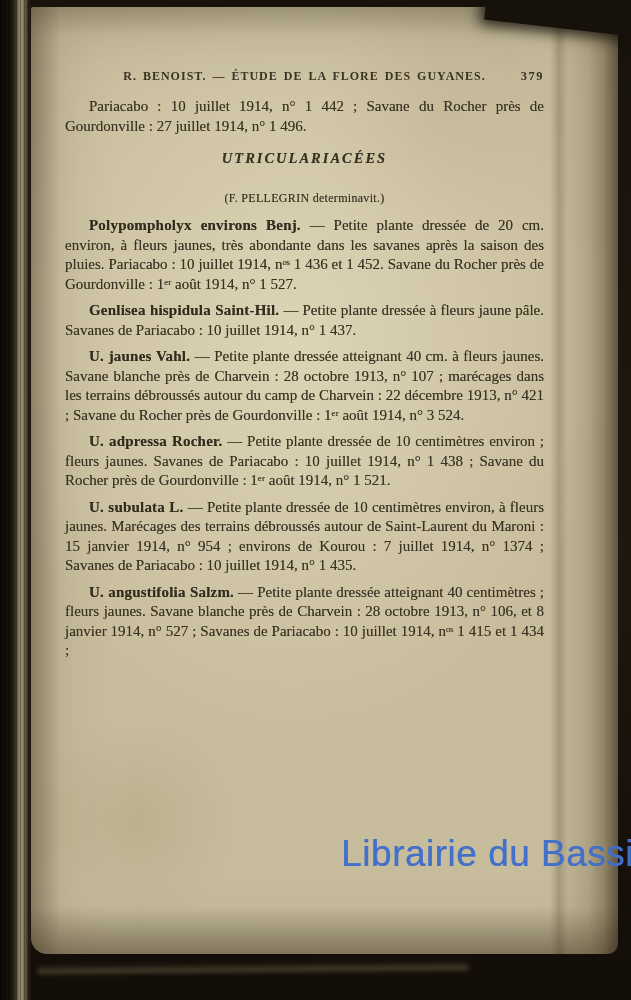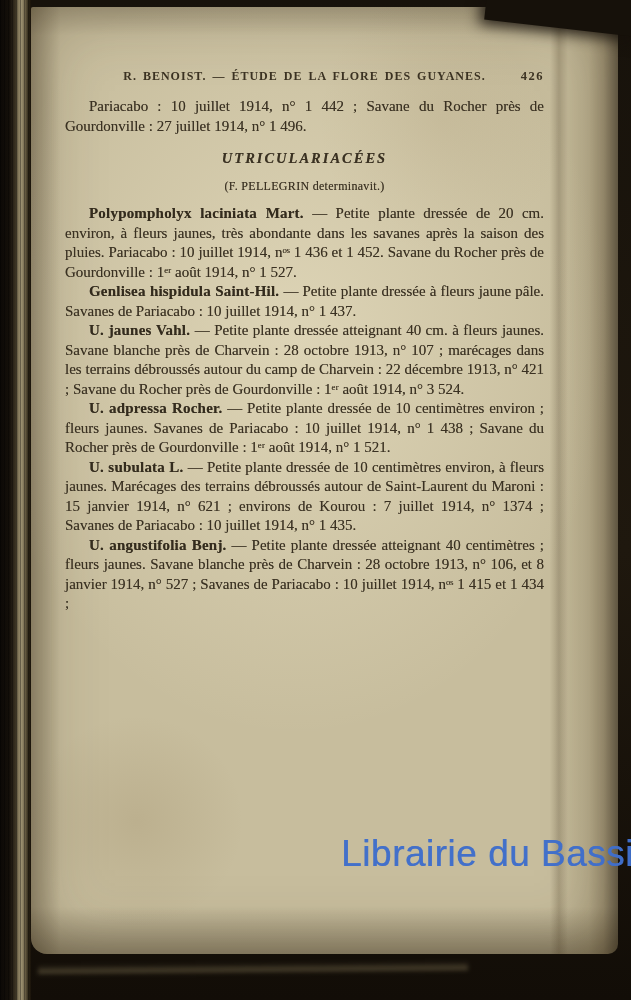--- a/index.html
+++ b/index.html
@@ -55,26 +55,26 @@
 
   .running-header {
     position:relative; height:16px; margin-bottom:12px;
     font-size:12px; letter-spacing:1px; word-spacing:2px;
     text-align:center; font-weight:600; color:#3b3222;
     white-space:nowrap;
   }
   .rh-page { position:absolute; right:0; top:0; font-weight:700; font-size:12.5px; letter-spacing:1.5px; }
 
   .body-text { font-size:15px; line-height:19.5px; text-align:justify; text-shadow:0 0 0.4px rgba(58,49,34,0.55); }
-  .para { text-indent:24px; margin:0 0; }
+  .para { text-indent:24px; margin:7px 0; }
   .species { font-weight:700; letter-spacing:0.2px; color:#332b1d; }
 
   .section-heading { text-align:center; margin:13px 0 8px; }
   .section-title { font-size:14.5px; font-weight:700; letter-spacing:2px;font-style:italic; }
-  .section-subtitle { font-size:12px; margin-top:8px; letter-spacing:0.3px; }
+  .section-subtitle { font-size:12px; margin-top:20px; letter-spacing:0.3px; }
 
   .watermark {
     position:absolute; left:300px; top:833px;
     font-family:"Liberation Sans","DejaVu Sans",sans-serif;
     font-size:37px; font-weight:400; letter-spacing:0.5px;
     color:rgba(64,110,203,0.88);
     text-shadow:0.5px 0 0 rgba(64,110,203,0.88);
     white-space:nowrap;
     margin-left:41px;
   }
@@ -84,45 +84,45 @@
 
 <div class="photo">
 
   <div class="left-edges"></div>
 
   <div class="page">
     <div class="crease"></div>
 
     <div class="running-header">
       <span class="rh-title">R. BENOIST. — ÉTUDE DE LA FLORE DES GUYANES.</span>
-      <span class="rh-page">426</span>
+      <span class="rh-page">379</span>
     </div>
 
     <div class="body-text">
 
       <p class="para"><b class="species"></b><span>Pariacabo : 10 juillet 1914, n° 1 442 ; Savane du Rocher près de Gourdonville : 27 juillet 1914, n° 1 496.</span></p>
 
 
       <div class="section-heading">
         <div class="section-title">UTRICULARIACÉES</div>
         <div class="section-subtitle">(F. PELLEGRIN determinavit.)</div>
       </div>
 
-      <p class="para"><b class="species">Polypompholyx laciniata Mart.</b><span> — Petite plante dressée de 20 cm. environ, à fleurs jaunes, très abondante dans les savanes après la saison des pluies. Pariacabo : 10 juillet 1914, nᵒˢ 1 436 et 1 452. Savane du Rocher près de Gourdonville : 1ᵉʳ août 1914, n° 1 527.</span></p>
+      <p class="para"><b class="species">Polypompholyx environs Benj.</b><span> — Petite plante dressée de 20 cm. environ, à fleurs jaunes, très abondante dans les savanes après la saison des pluies. Pariacabo : 10 juillet 1914, nᵒˢ 1 436 et 1 452. Savane du Rocher près de Gourdonville : 1ᵉʳ août 1914, n° 1 527.</span></p>
 
       <p class="para"><b class="species">Genlisea hispidula Saint-Hil.</b><span> — Petite plante dressée à fleurs jaune pâle. Savanes de Pariacabo : 10 juillet 1914, n° 1 437.</span></p>
 
 
       <p class="para"><b class="species">U. jaunes Vahl.</b><span> — Petite plante dressée atteignant 40 cm. à fleurs jaunes. Savane blanche près de Charvein : 28 octobre 1913, n° 107 ; marécages dans les terrains débroussés autour du camp de Charvein : 22 décembre 1913, n° 421 ; Savane du Rocher près de Gourdonville : 1ᵉʳ août 1914, n° 3 524.</span></p>
 
       <p class="para"><b class="species">U. adpressa Rocher.</b><span> — Petite plante dressée de 10 centimètres environ ; fleurs jaunes. Savanes de Pariacabo : 10 juillet 1914, n° 1 438 ; Savane du Rocher près de Gourdonville : 1ᵉʳ août 1914, n° 1 521.</span></p>
 
-      <p class="para"><b class="species">U. subulata L.</b><span> — Petite plante dressée de 10 centimètres environ, à fleurs jaunes. Marécages des terrains débroussés autour de Saint-Laurent du Maroni : 15 janvier 1914, n° 621 ; environs de Kourou : 7 juillet 1914, n° 1374 ; Savanes de Pariacabo : 10 juillet 1914, n° 1 435.</span></p>
+      <p class="para"><b class="species">U. subulata L.</b><span> — Petite plante dressée de 10 centimètres environ, à fleurs jaunes. Marécages des terrains débroussés autour de Saint-Laurent du Maroni : 15 janvier 1914, n° 954 ; environs de Kourou : 7 juillet 1914, n° 1374 ; Savanes de Pariacabo : 10 juillet 1914, n° 1 435.</span></p>
 
-      <p class="para"><b class="species">U. angustifolia Benj.</b><span> — Petite plante dressée atteignant 40 centimètres ; fleurs jaunes. Savane blanche près de Charvein : 28 octobre 1913, n° 106, et 8 janvier 1914, n° 527 ; Savanes de Pariacabo : 10 juillet 1914, nᵒˢ 1 415 et 1 434 ;</span></p>
+      <p class="para"><b class="species">U. angustifolia Salzm.</b><span> — Petite plante dressée atteignant 40 centimètres ; fleurs jaunes. Savane blanche près de Charvein : 28 octobre 1913, n° 106, et 8 janvier 1914, n° 527 ; Savanes de Pariacabo : 10 juillet 1914, nᵒˢ 1 415 et 1 434 ;</span></p>
 
     </div>
   </div>
 
   <div class="corner-dark"></div>
   <div class="bottom-edge"></div>
 
   <div class="watermark">Librairie du Bassin</div>
 
 </div>

